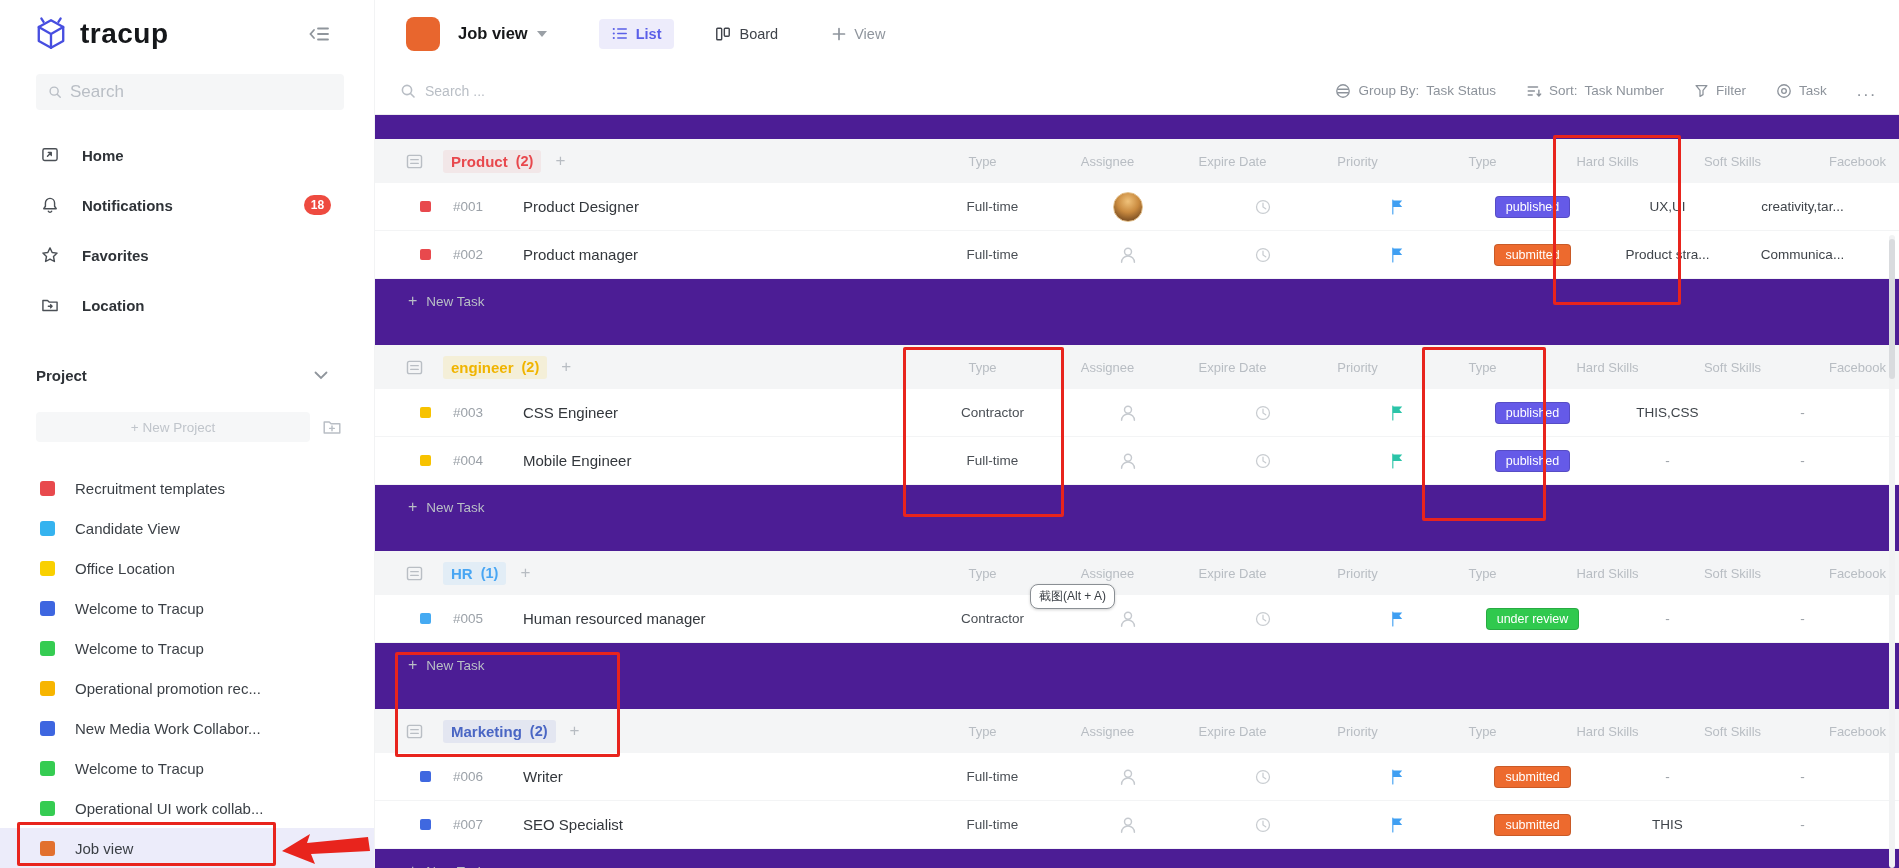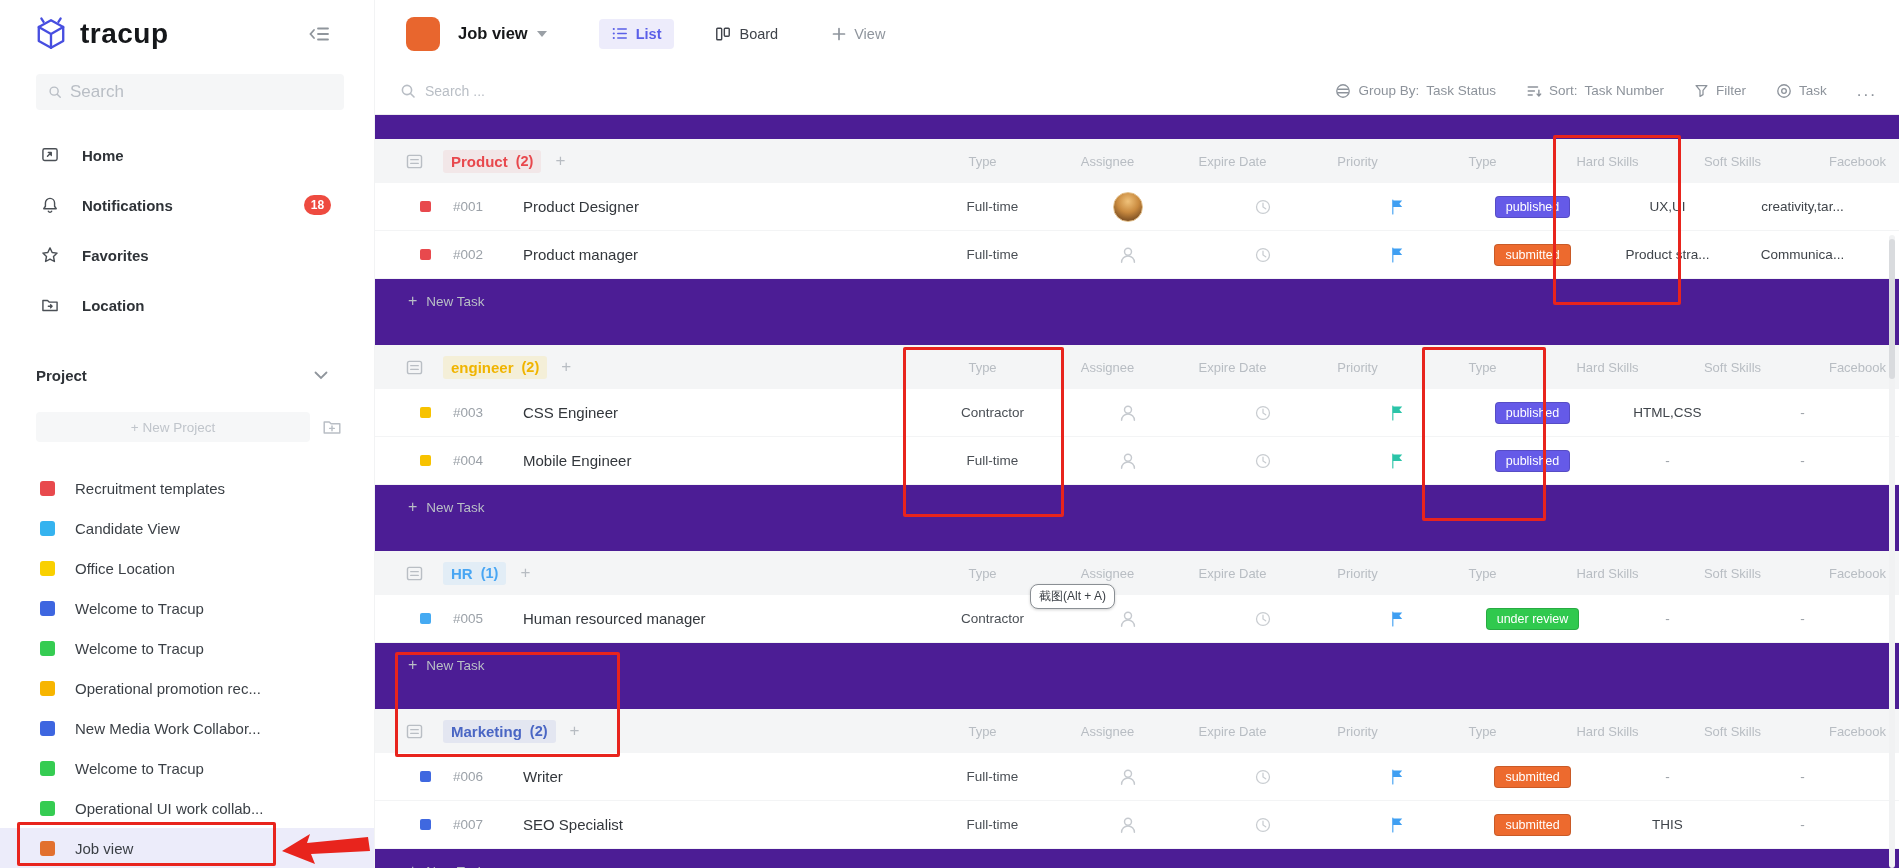--- a/index.html
+++ b/index.html
@@ -478,21 +478,21 @@
       <span class="flag-icon" style="color: rgb(43, 196, 168);">
         <svg width="15" height="17" viewBox="0 0 16 18" fill="currentColor" stroke="currentColor" stroke-width="1.2" stroke-linecap="round">
           <path d="M3 2 V17" fill="none"></path>
                       <path d="M3 2.5 H13 L10 6 L13 9.5 H3 Z" stroke="none"></path>
         </svg>
       </span>
     </div>
     <div class="cell cell-status">
       <span class="status-badge" style="background: rgb(101, 90, 232);">published</span>
     </div>
-    <div class="cell cell-hard">HTML,CSS</div>
+    <div class="cell cell-hard">THIS,CSS</div>
     <div class="cell cell-soft dim">-</div>
     <div class="cell cell-facebook dim">-</div>
   </div>
 
   <div class="trow task-row">
     <div class="tcell-first">
       <span class="task-square" style="background: rgb(247, 194, 0);"></span>
       <span class="task-id">#004</span>
       <span class="task-title">Mobile Engineer</span>
     </div>

